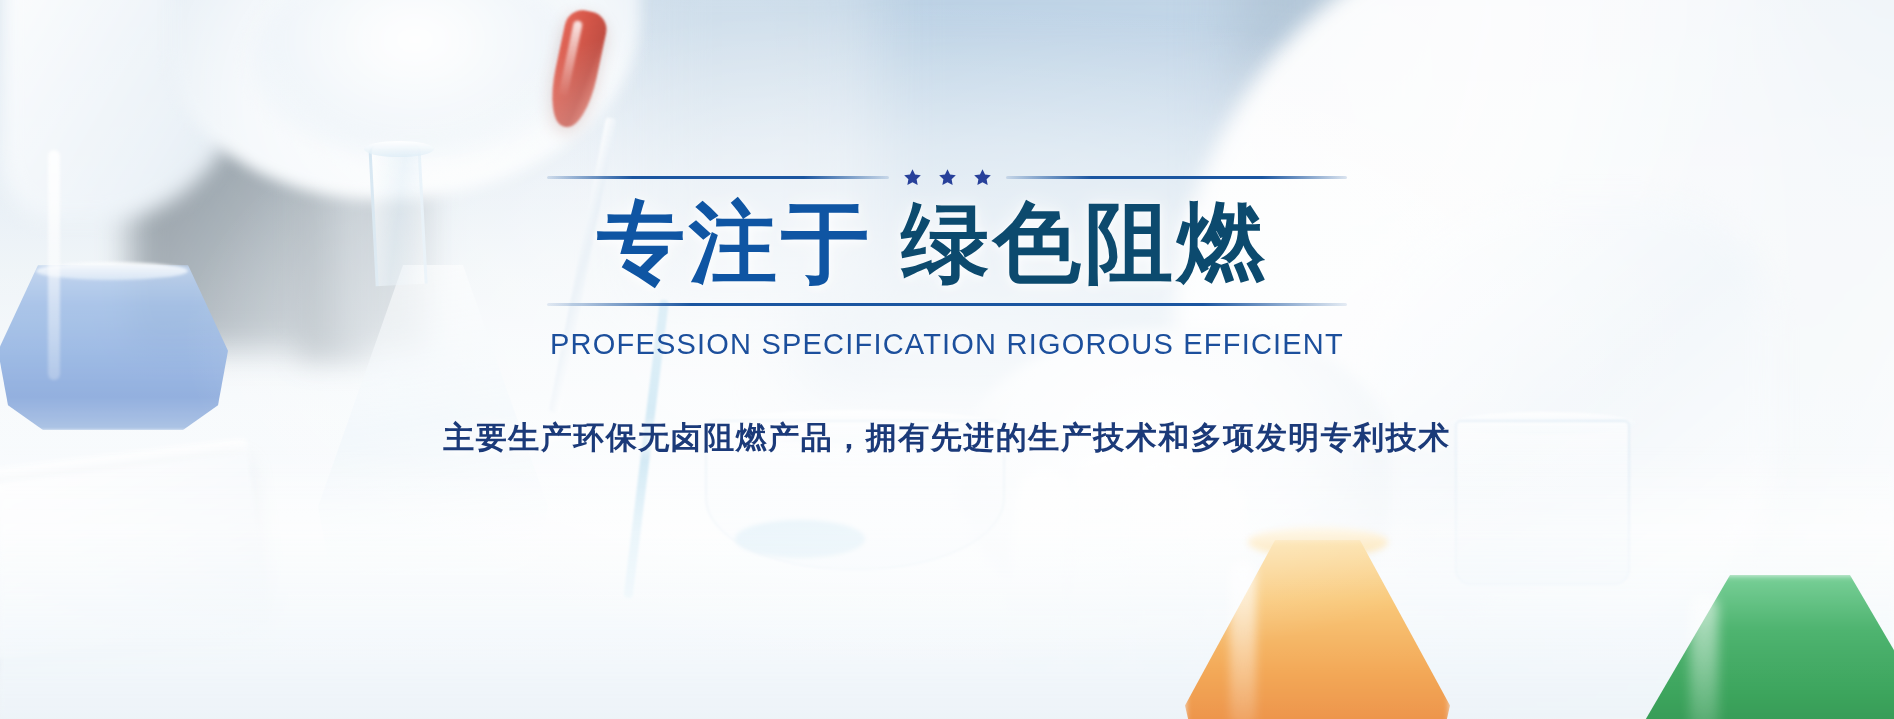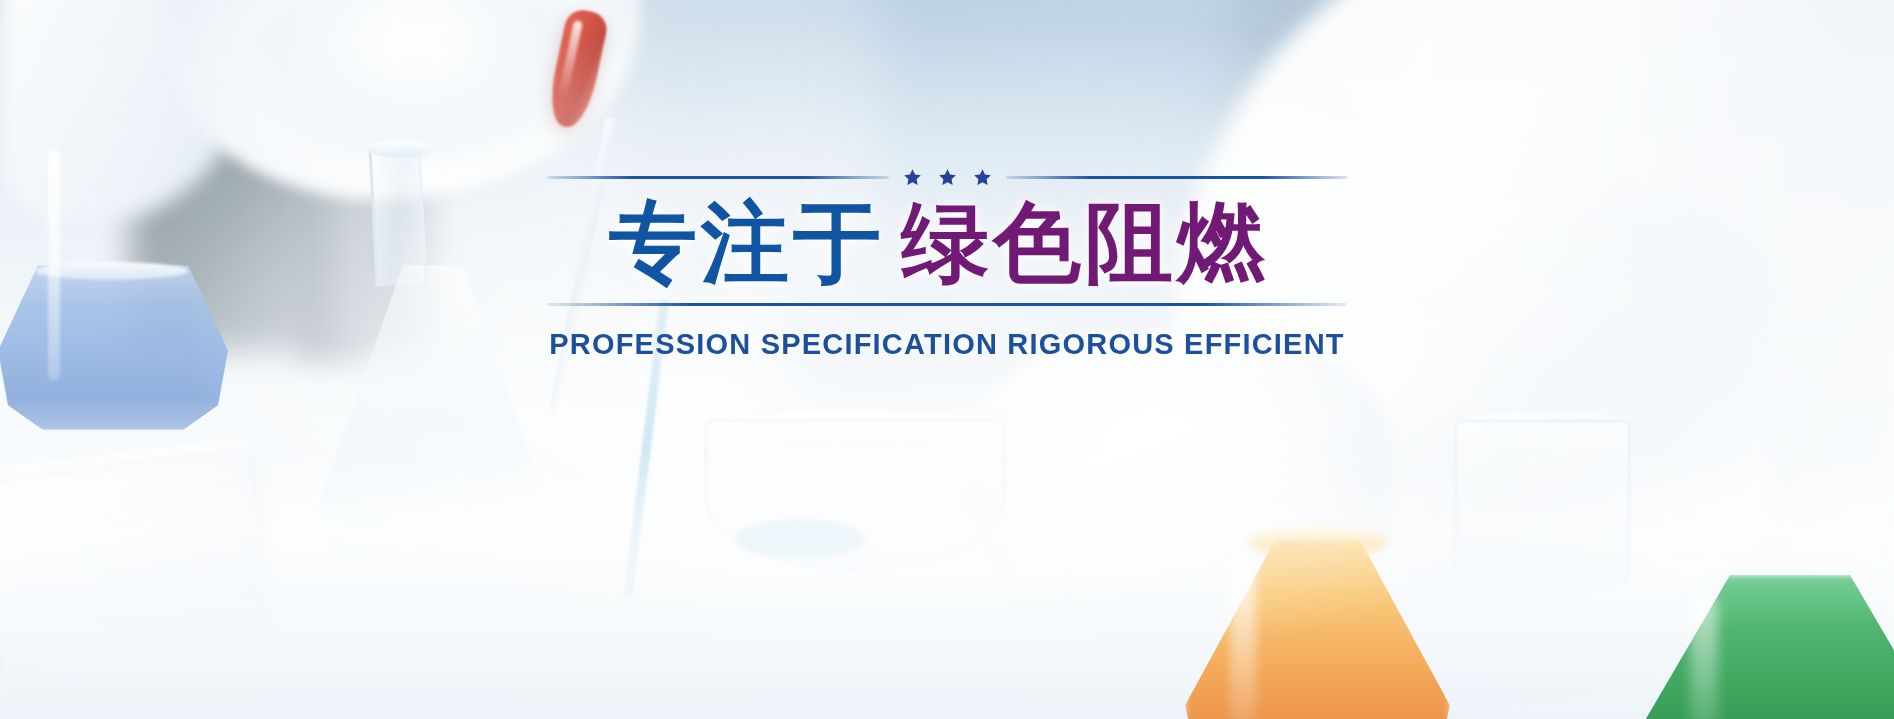--- a/index.html
+++ b/index.html
@@ -309,32 +309,32 @@
   .star svg{ display:block; }
 
   .headline{
     display:flex; align-items:center; white-space:nowrap;
     font-size:88px; line-height:1.18;
     font-weight:700;
     letter-spacing:4px;
     text-shadow:0 2px 10px rgba(255,255,255,.85), 0 0 22px rgba(255,255,255,.7);
   }
   .hl-blue{ color:#0f55a3; }
-  .hl-green{ color:#701a75; margin:0 16px; }
+  .hl-green{ color:#0c4a6e; margin:0 28px; }
 
   .underline{
     width:800px; height:3px; margin-top:8px;
     background:linear-gradient(90deg,rgba(27,85,160,.10),#1a55a0 18%,#1a55a0 82%,rgba(27,85,160,.10));
     border-radius:2px;
   }
 
   .subtitle-en{
     margin-top:22px;
     font-size:29px;
-    font-weight:700;
+    font-weight:400;
     letter-spacing:1.2px;
     color:#1c4f9c;
     text-shadow:0 1px 7px rgba(255,255,255,.9);
     white-space:nowrap;
   }
 
   .tagline-cn{
     margin-top:56px;
     font-size:31px;
     font-weight:700;
@@ -432,15 +432,16 @@
 
     <h1 class="headline">
       <span class="hl-blue">专注于</span>
       <span class="hl-green">绿色阻燃</span>
     </h1>
 
     <div class="underline"></div>
 
     <div class="subtitle-en">PROFESSION SPECIFICATION RIGOROUS EFFICIENT</div>
 
+    <div class="tagline-cn">主要生产环保无卤阻燃产品，拥有先进的生产技术和多项发明专利技术</div>
   </div>
 
 </div>
 
 </body></html>

